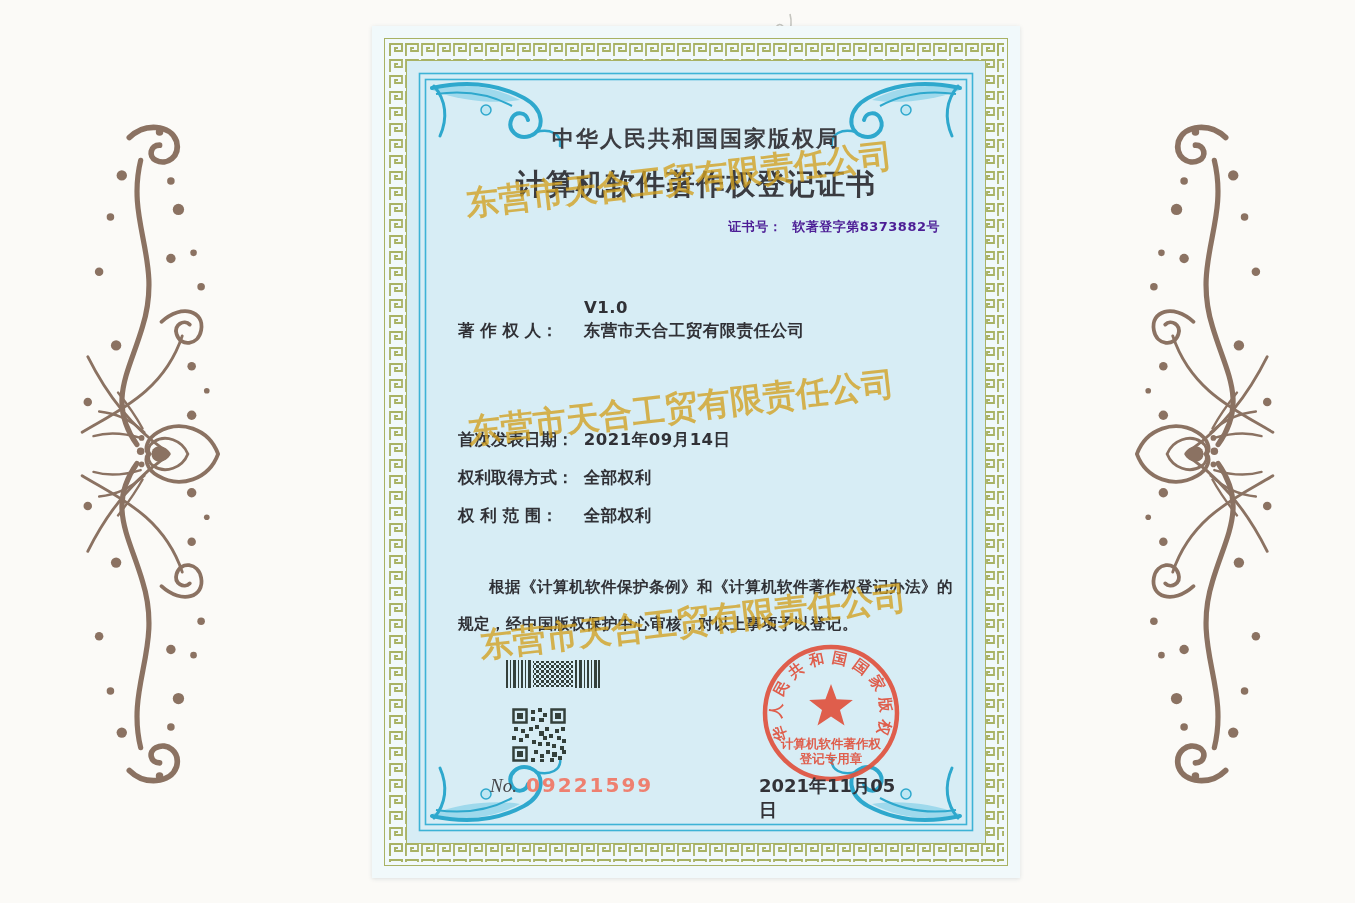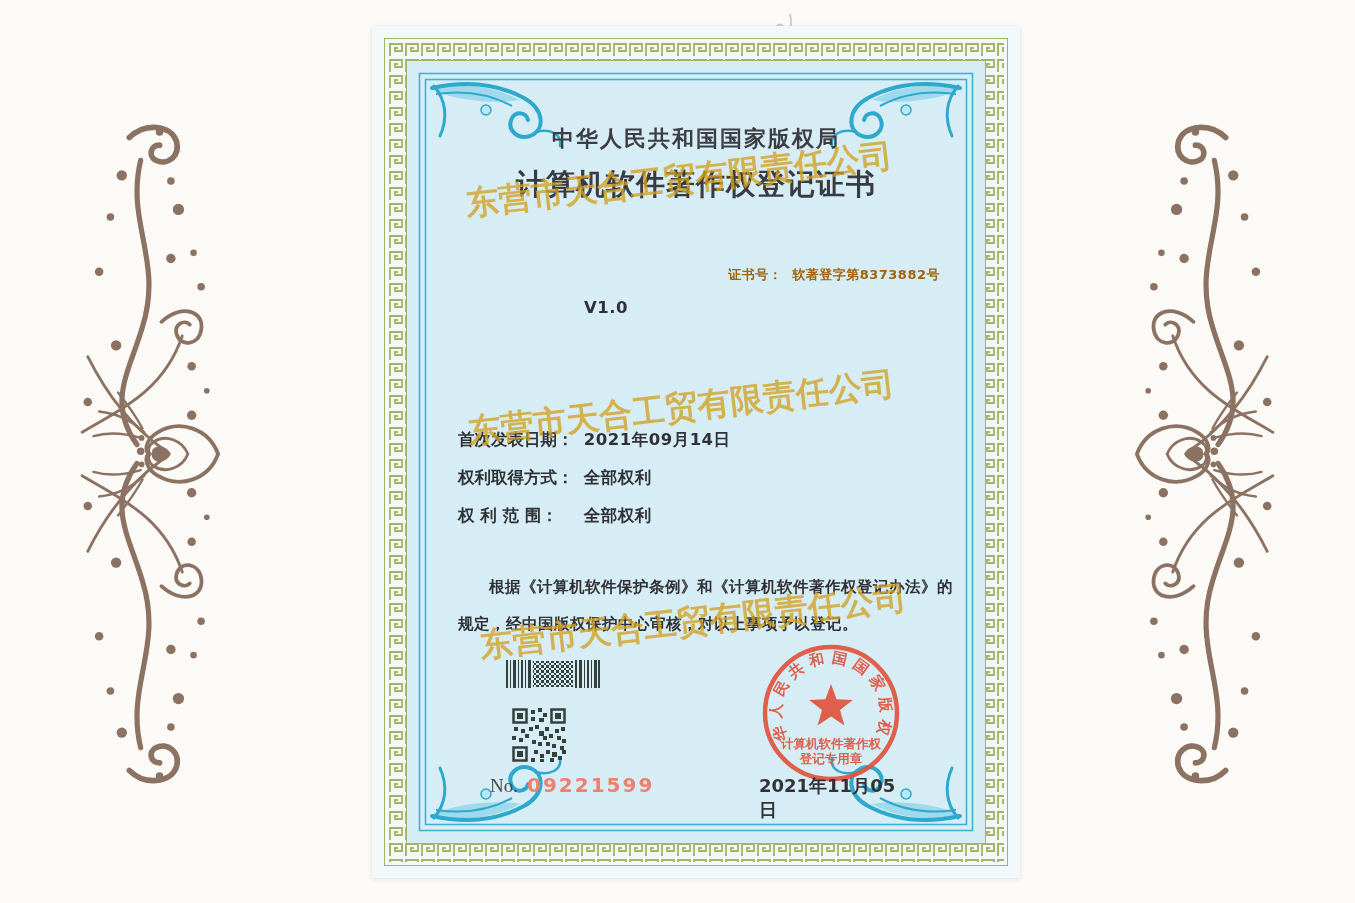--- a/index.html
+++ b/index.html
@@ -26,41 +26,41 @@
   .issuer {
     position:absolute; left:56px; top:98px; width:536px; text-align:center;
     font-size:22px; font-weight:700; letter-spacing:2px; color:#3c3d42;
   }
   .cert-title {
     position:absolute; left:36px; top:139px; width:576px; text-align:center;
     font-size:29px; font-weight:700; letter-spacing:1px; color:#3a3b40;
   }
   .certno {
     position:absolute; top:192px; right:80px;
-    font-size:13px; font-weight:700; letter-spacing:.5px; color:#a16207;margin-top:48px;
+    font-size:13px; font-weight:700; letter-spacing:.5px; color:#4c1d95;
   }
   .certno .lbl { margin-right:10px; }
   
   .row { position:absolute; left:86px; font-size:16.5px; font-weight:700; color:#303136; white-space:nowrap; }
   .row .flabel { display:inline-block; width:114px; }
   .row .fvalue { display:inline-block; margin-left:6px; letter-spacing:.5px; }
   .r1 { top:227px; } .r1b { top:272px; left:206px; }
   .r2 { top:294px; } .r3 { top:365px; } .r4 { top:403px; }
   .r5 { top:441px; } .r6 { top:479px; } .r7 { top:516px; }
   
   .stmt { position:absolute; left:86px; width:482px; font-size:15.5px; font-weight:700;
           color:#303136; letter-spacing:.5px; white-space:nowrap; }
   .stmt.l1 { top:551px; text-indent:2em; }
   .stmt.l2 { top:588px; }
   
   .barcode { position:absolute; left:134px; top:634px; }
   .qrcode  { position:absolute; left:140px; top:682px; }
   
   .serial { position:absolute; left:118px; top:747px; white-space:nowrap; }
-  .serial .no { font-family:"Liberation Serif","DejaVu Serif",serif; font-size:19px; color:#46474b; }
+  .serial .no { font-family:"Liberation Serif","DejaVu Serif",serif; font-size:19px; color:#46474b;font-style:italic; }
   .serial .num { font-size:20px; font-weight:700; color:#ee8070; letter-spacing:2px; margin-left:9px; }
   
   .stamp { position:absolute; left:387px; top:615px; z-index:5; opacity:.92; }
   .stamp-date { position:absolute; left:387px; top:748px; width:144px; text-align:left;
                 font-size:18px; font-weight:700; color:#323237; z-index:6; }
   
   .wm {
     position:absolute; z-index:7; font-size:33px; font-weight:700; white-space:nowrap;
     color:rgba(210,160,31,.78); transform:rotate(-6.5deg); transform-origin:0 50%;
     line-height:40px; pointer-events:none;
@@ -175,20 +175,24 @@
 
     <div class="issuer">中华人民共和国国家版权局</div>
     <div class="cert-title">计算机软件著作权登记证书</div>
 
     <div class="certno">
       <span class="lbl">证书号：</span><span>软著登字第8373882号</span>
     </div>
 
     <div class="row r1b">
       <span class="fvalue">V1.0</span>
+    </div>
+    <div class="row r2">
+      <span class="flabel">著 作 权 人：</span>
+      <span class="fvalue">东营市天合工贸有限责任公司</span>
     </div>
     <div class="row r4">
       <span class="flabel">首次发表日期：</span>
       <span class="fvalue">2021年09月14日</span>
     </div>
     <div class="row r5">
       <span class="flabel">权利取得方式：</span>
       <span class="fvalue">全部权利</span>
     </div>
     <div class="row r6">

